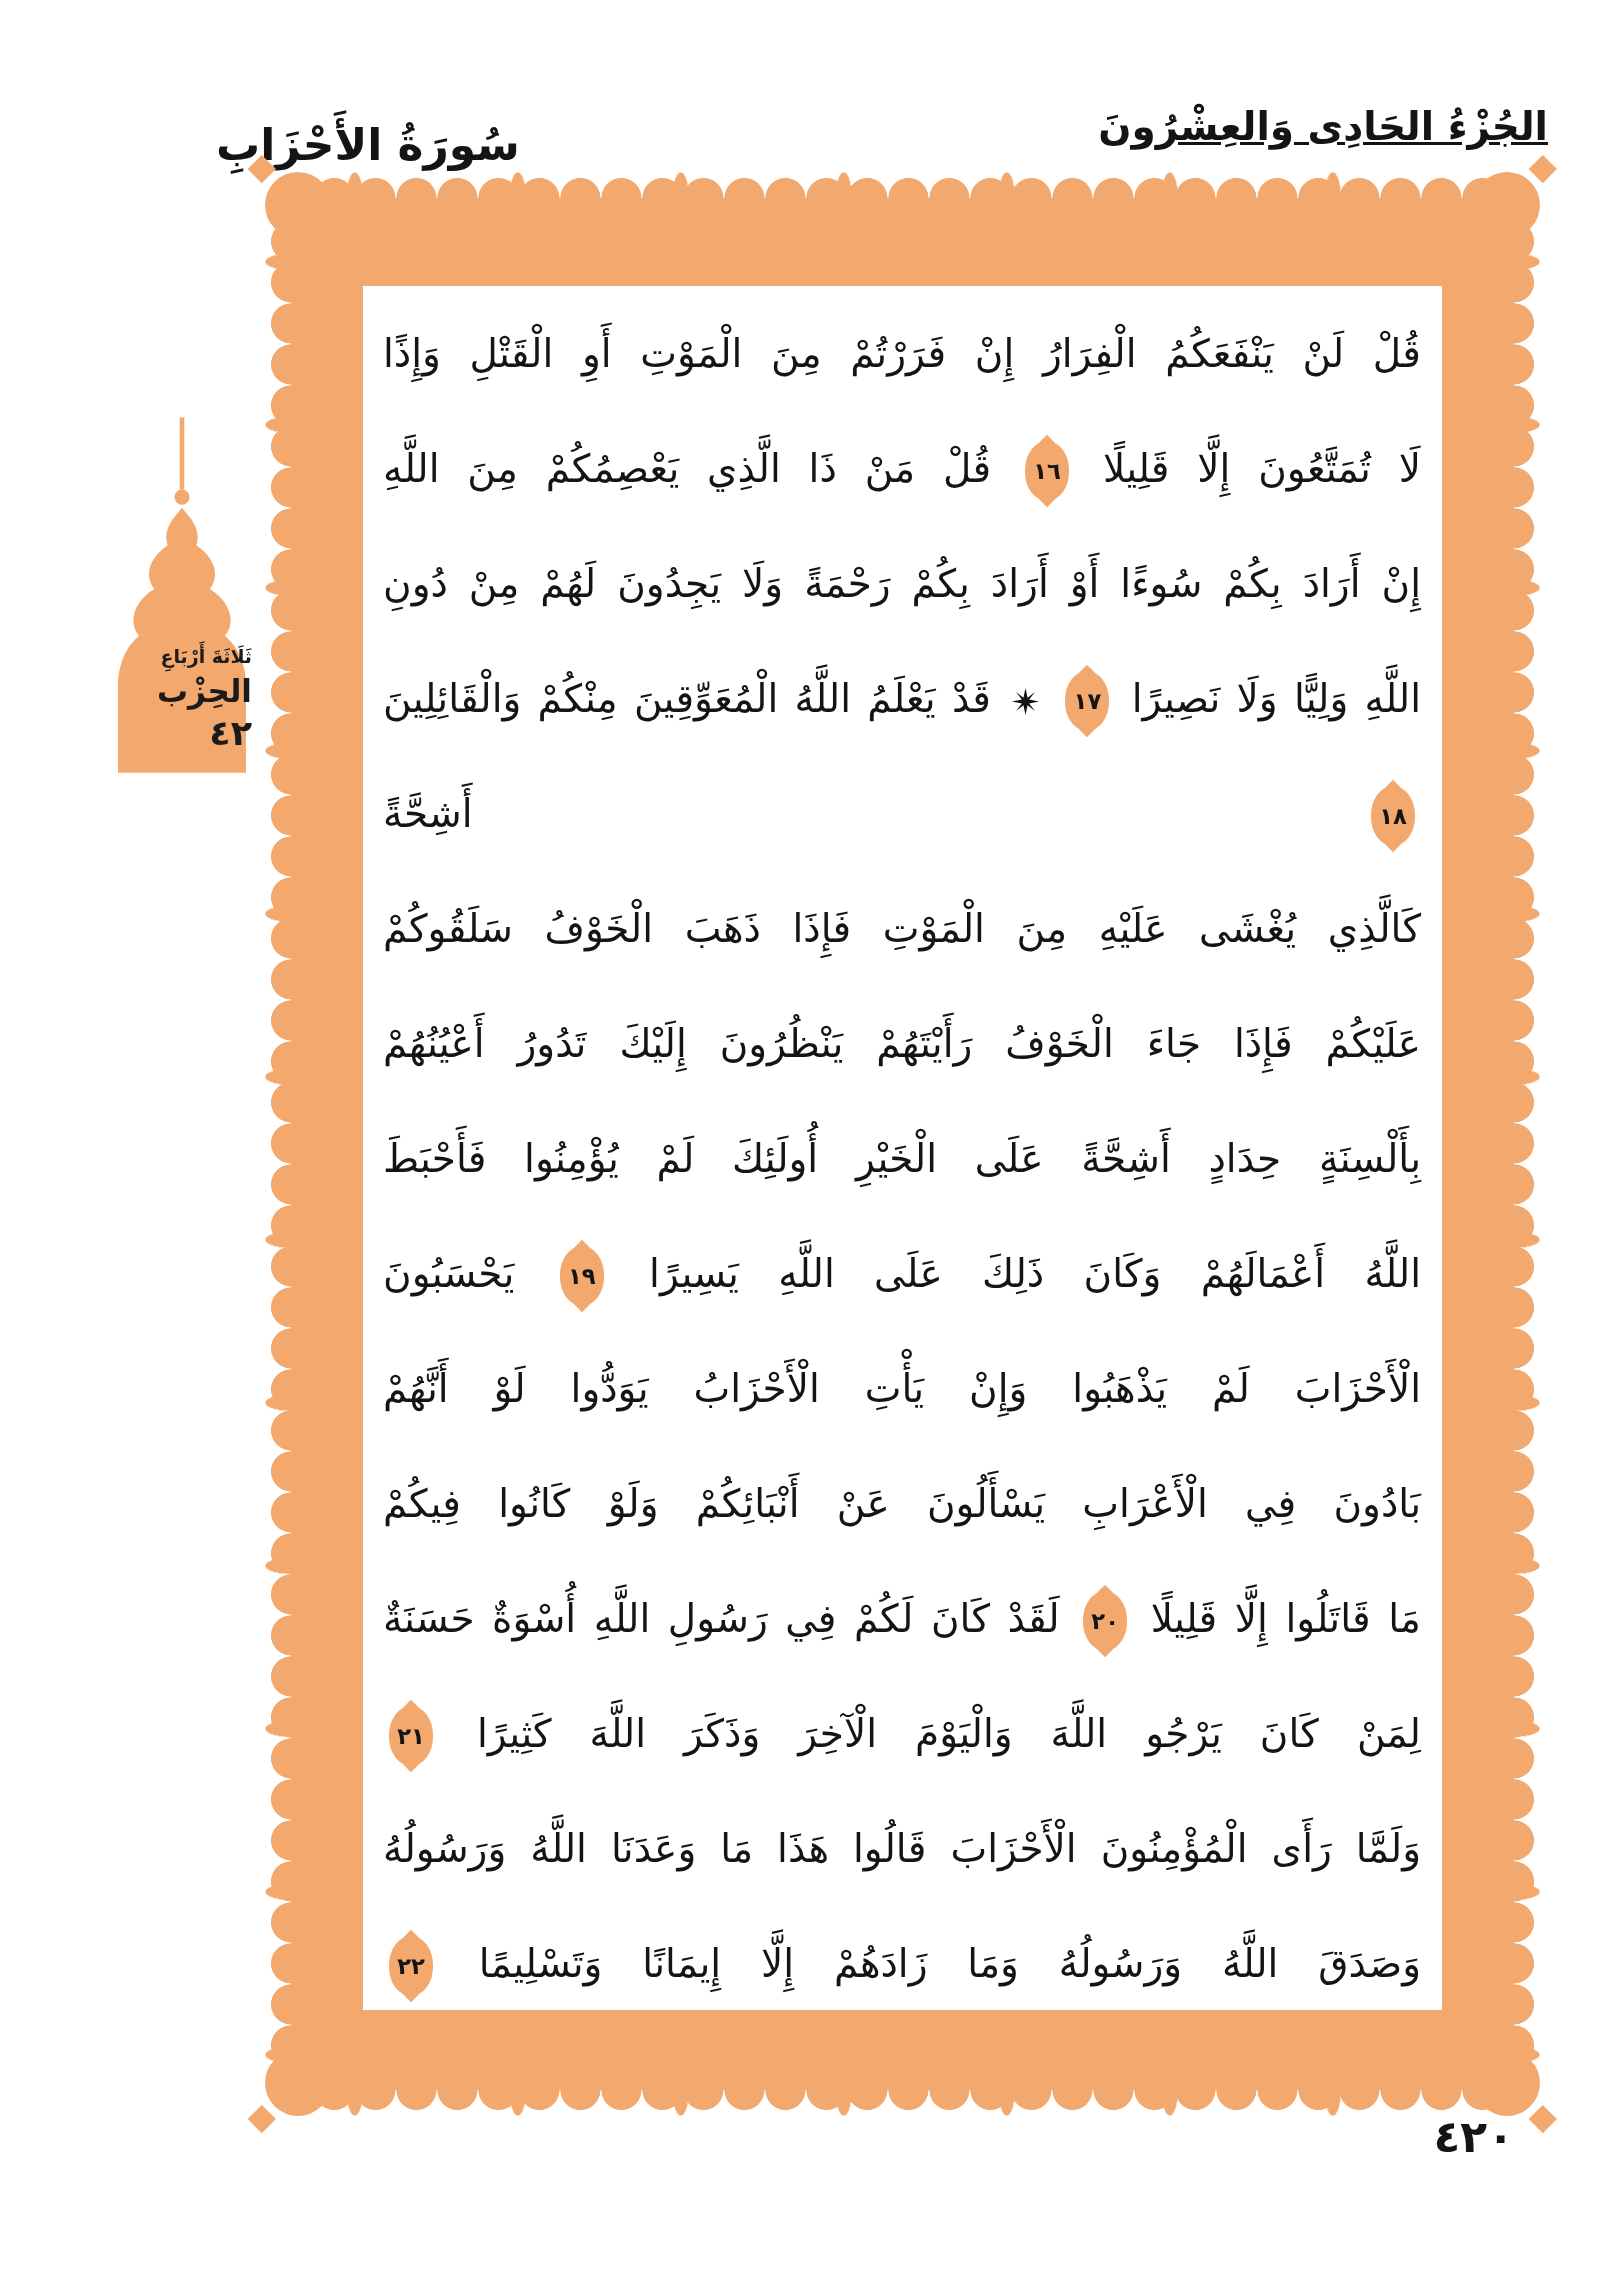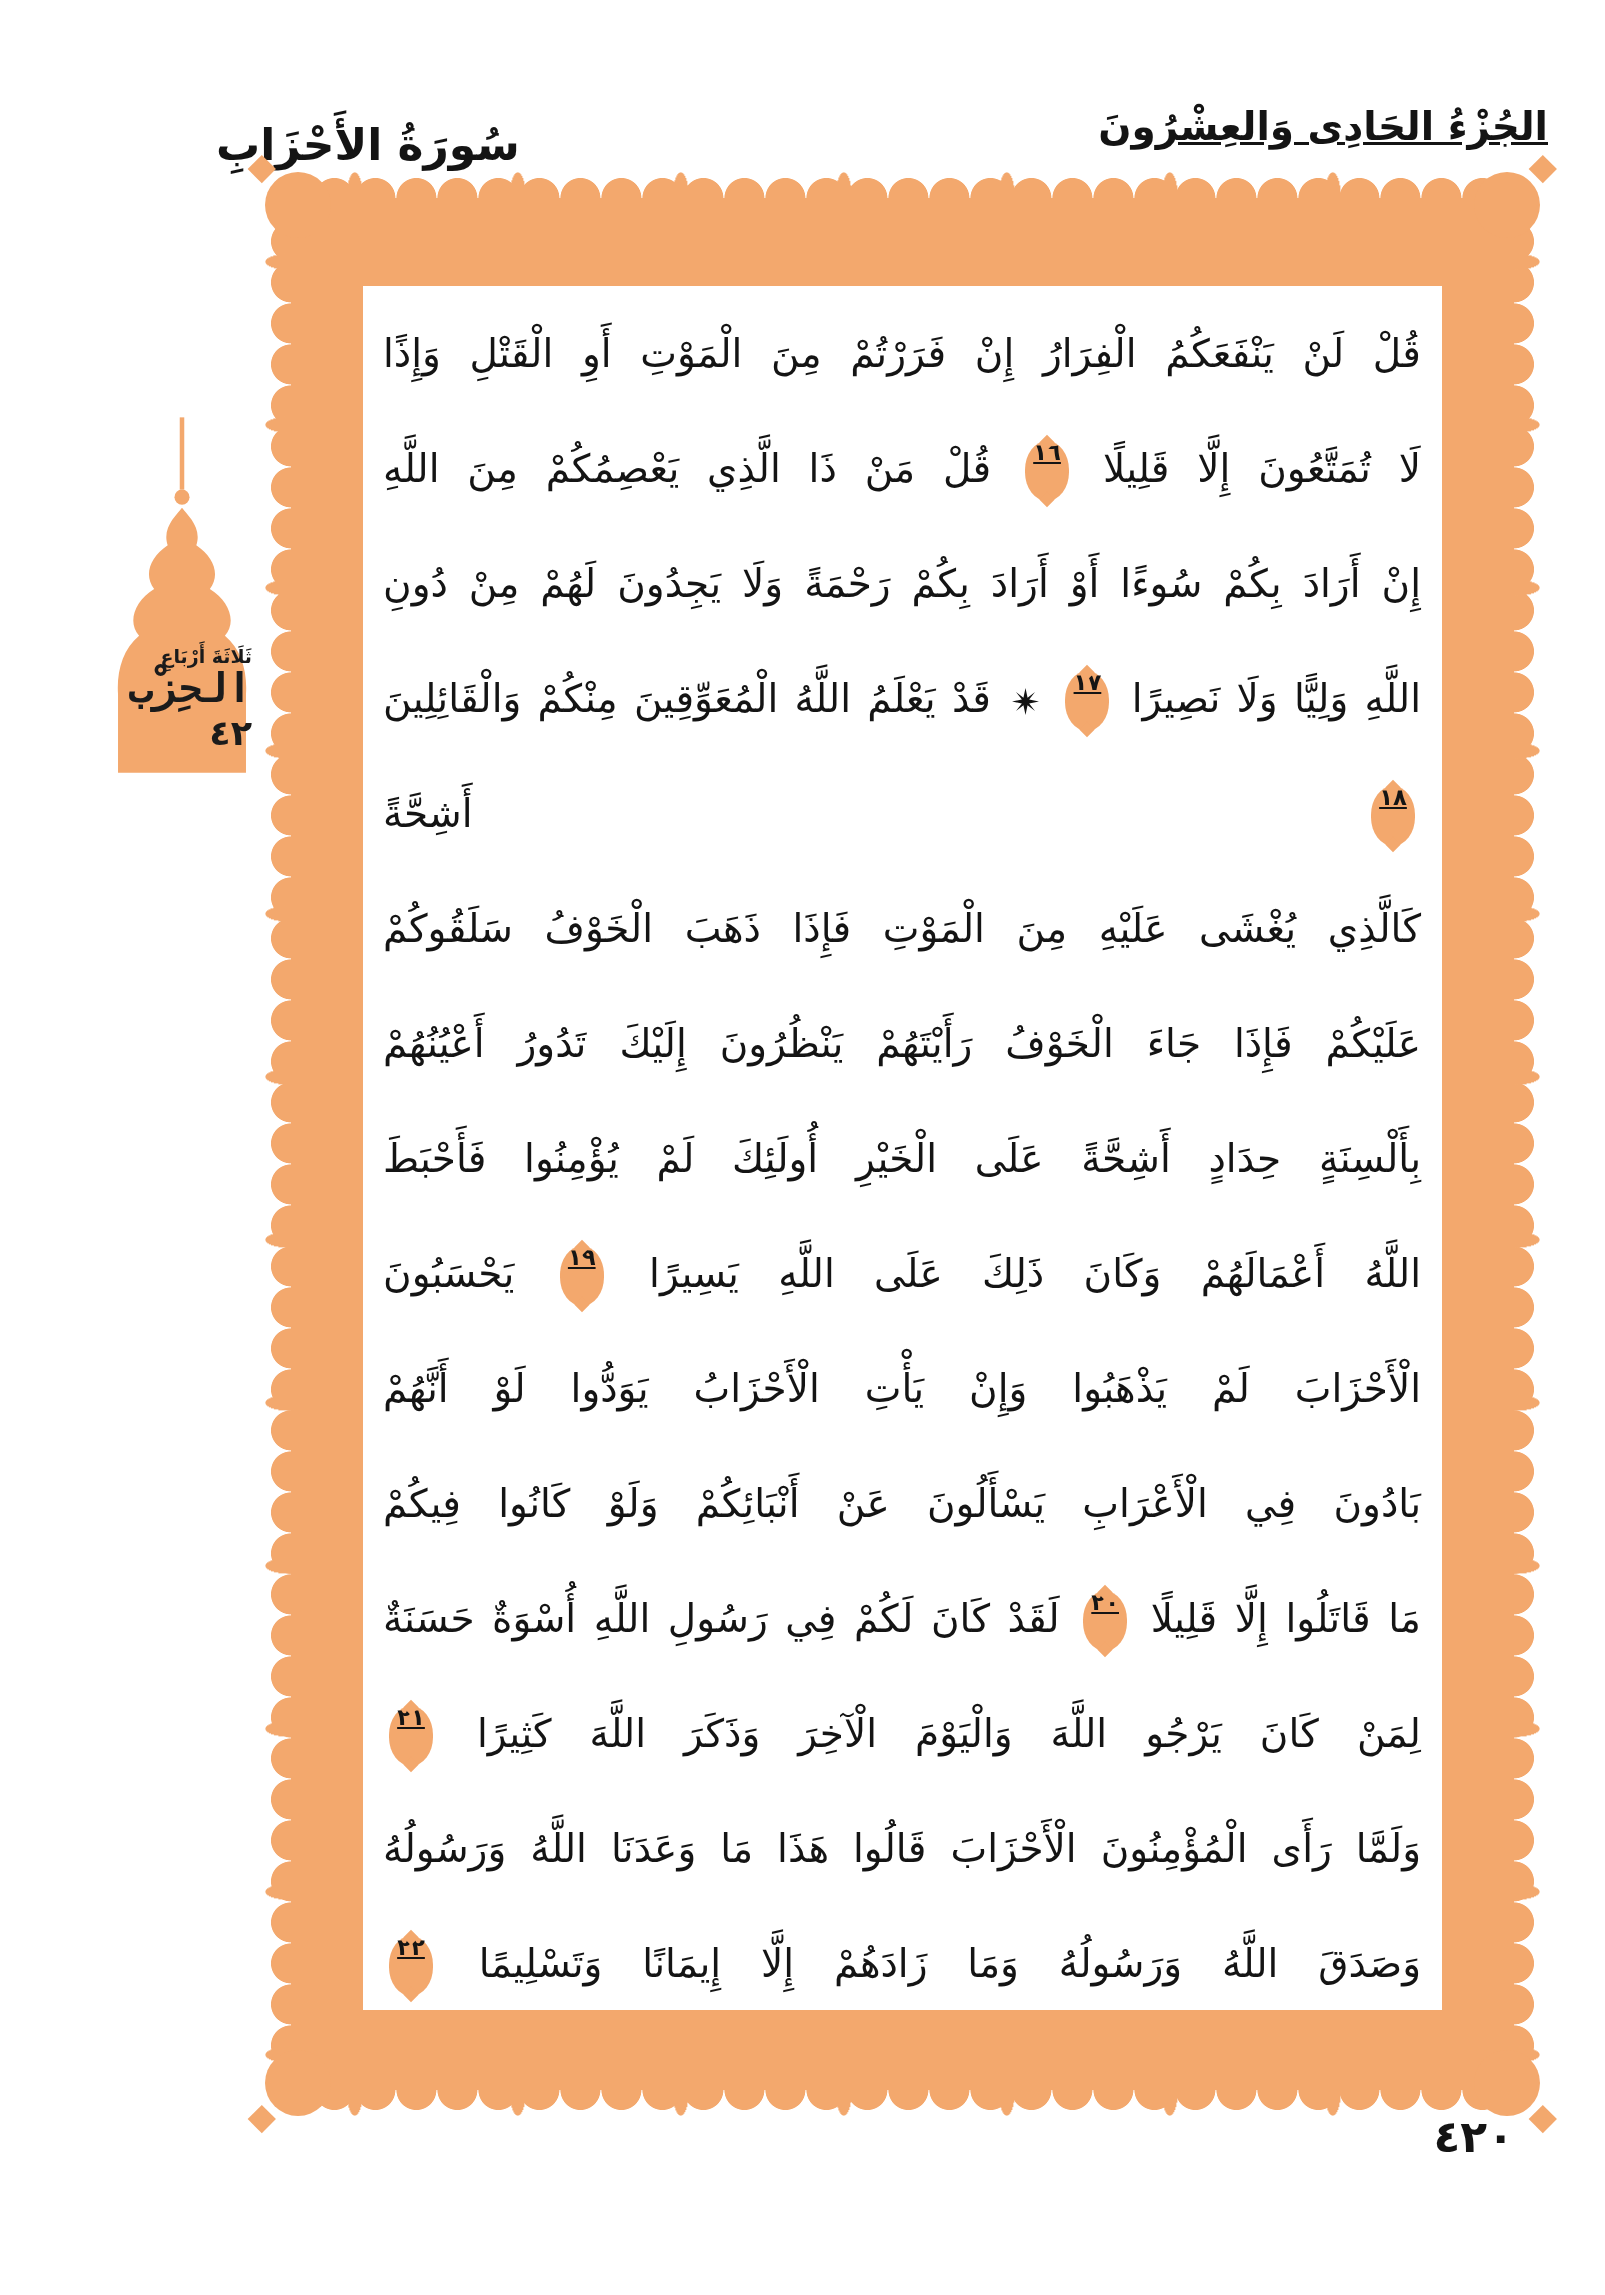--- a/index.html
+++ b/index.html
@@ -96,25 +96,25 @@
     height:115px; line-height:115px;
     font-size:39px; font-weight:500;
     color:var(--ink);
     text-align:justify; text-align-last:justify;
     white-space:nowrap;
   }
   .qtext{letter-spacing:0px;}
 
   .ayah-marker{
     position:relative; display:inline-flex;
-    justify-content:center;
+    align-items:center; justify-content:center;
     width:44px; height:60px;
     background:var(--accent);
     border-radius:50%/48%;
-    vertical-align:middle; margin:0 6px;text-decoration:underline;
+    vertical-align:middle; margin:0 6px;
   }
   .ayah-marker::before,
   .ayah-marker::after{
     content:""; position:absolute; left:50%;
     width:11.3px; height:11.3px; background:var(--accent);
     transform:translateX(-50%) rotate(45deg);
   }
   .ayah-marker::before{top:-3.8px;}
   .ayah-marker::after{bottom:-3.8px;}
   .ayah-num{
@@ -125,21 +125,21 @@
   }
   .hizb-star svg{display:block;}
 
   
   .hizb-dome{position:absolute; left:112px; top:417px; width:140px; height:356px;}
   .hizb-dome-text{
     position:absolute; left:112px; top:643px; width:140px;
     direction:rtl; color:#1b1b1b;
   }
   .hizb-fraction{font-size:19px; font-weight:700; line-height:26px;}
-  .hizb-label{font-size:41px; font-weight:700; line-height:45px;font-family:Liberation Mono, monospace;}
+  .hizb-label{font-size:31px; font-weight:700; line-height:45px;}
   .hizb-number{font-size:35px; font-weight:700; line-height:39px;}
 
   
   .page-number{
     position:absolute; top:2111px; left:291px; width:1223px;
     text-align:right; font-size:44px; font-weight:700;
     color:var(--ink); direction:rtl;
   }
 </style>
 </head>

